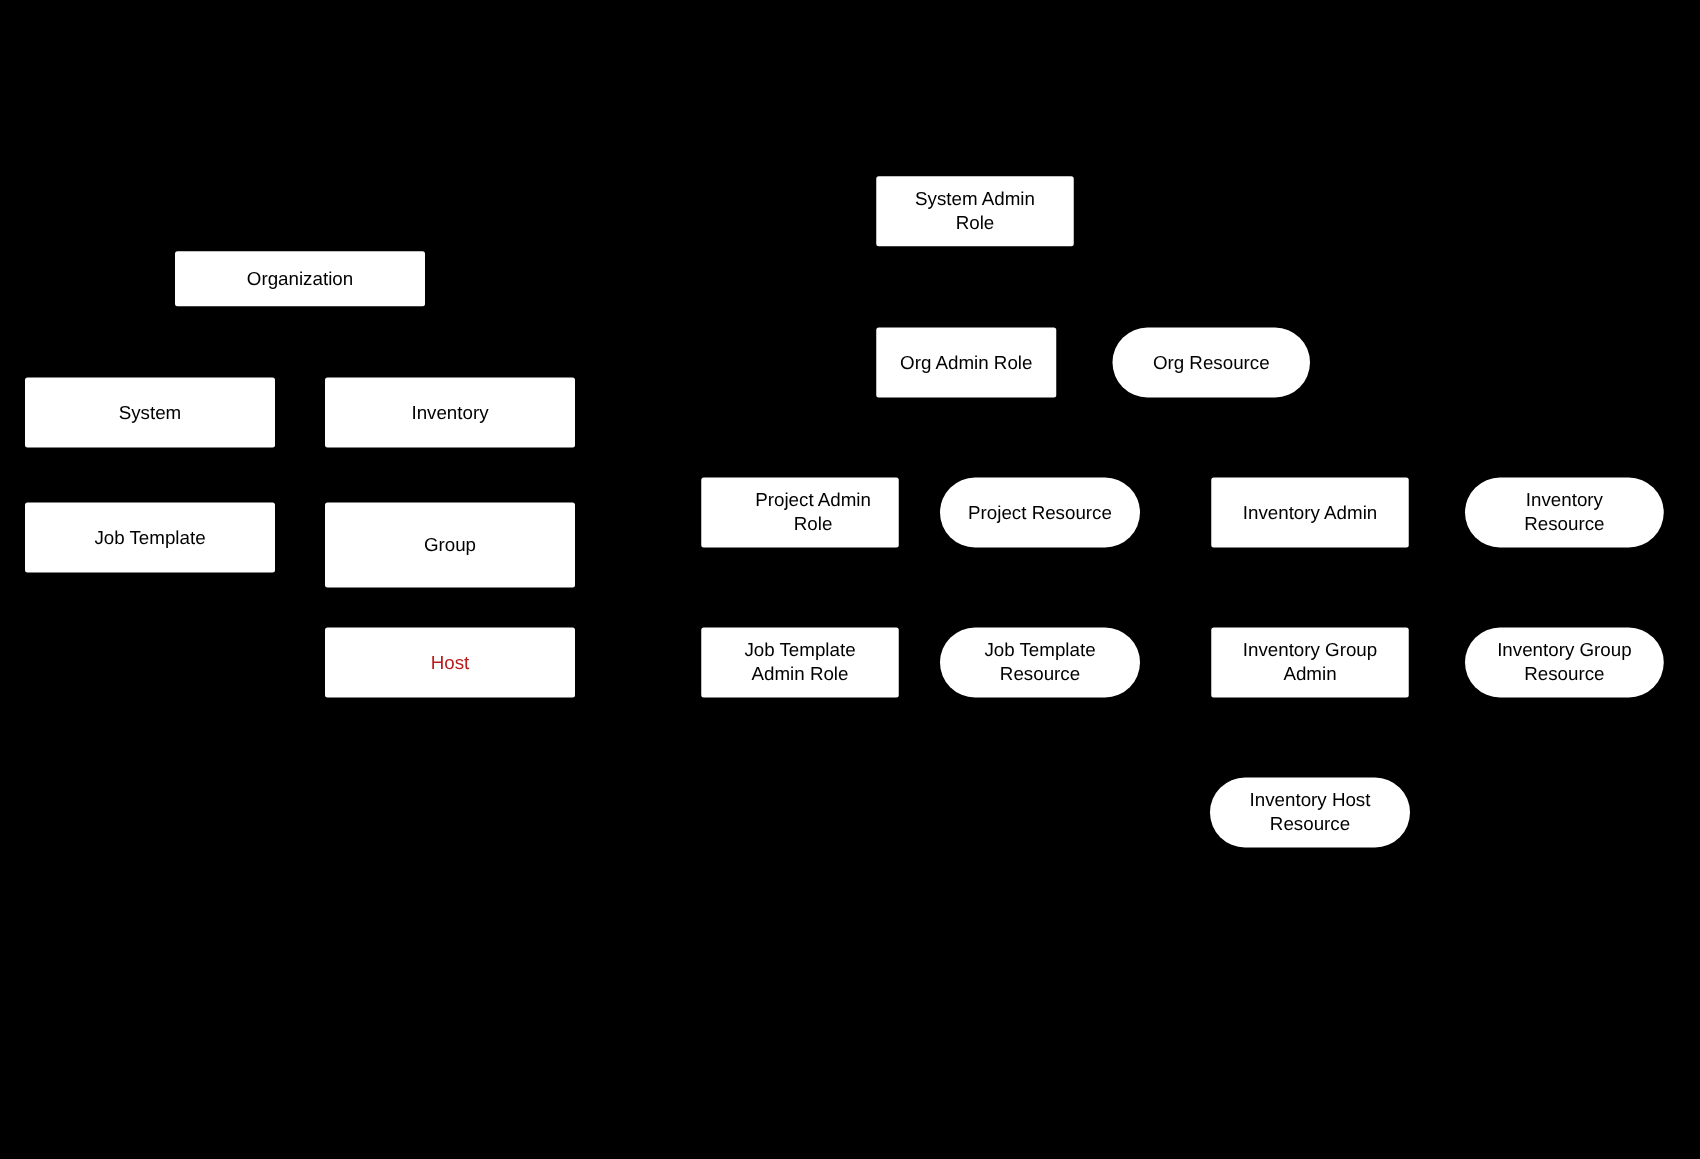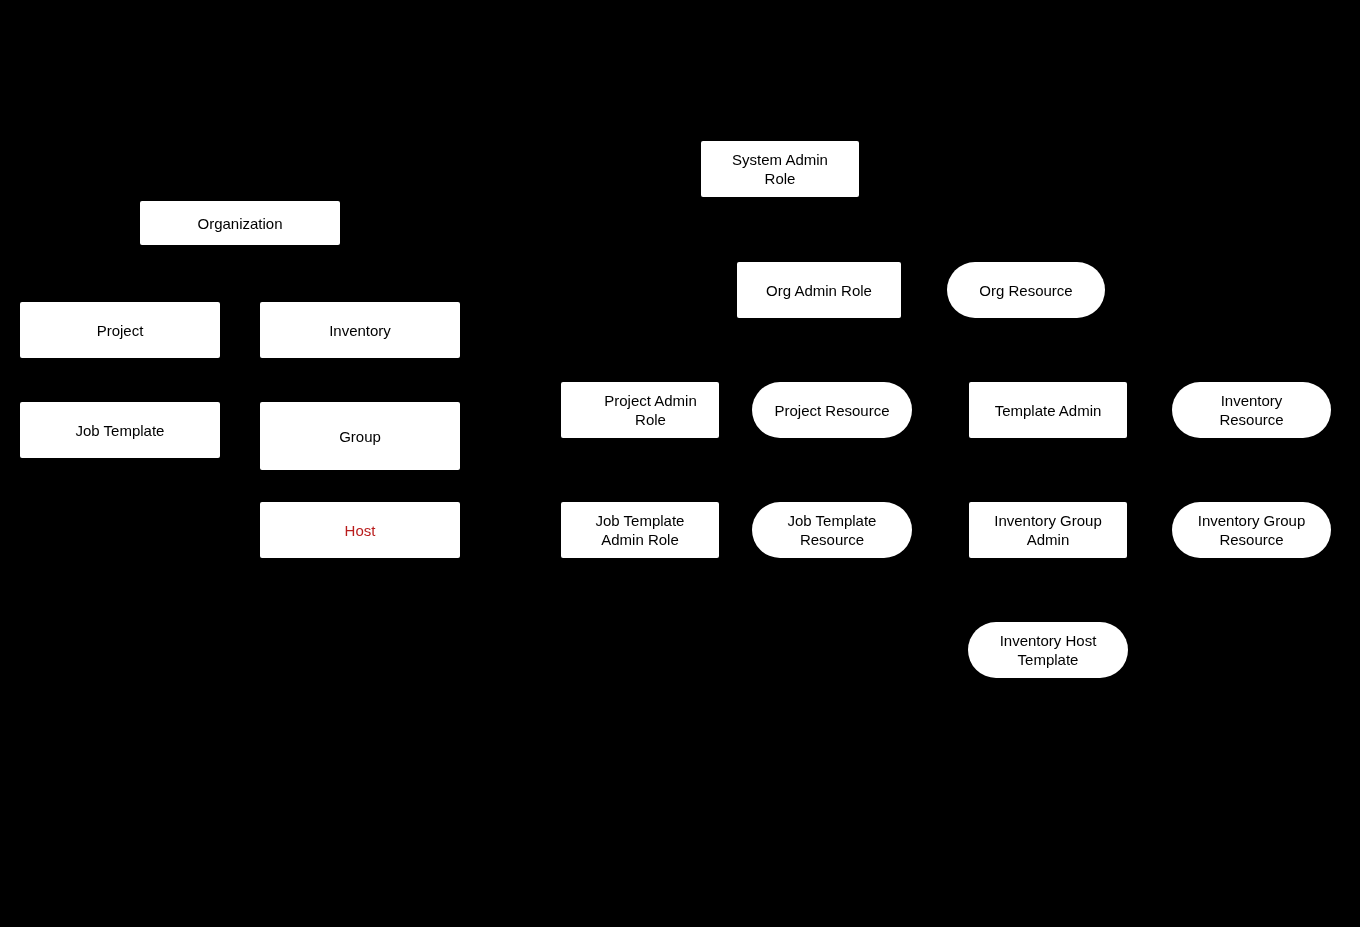--- a/index.html
+++ b/index.html
@@ -35,39 +35,39 @@
   .pill {
     border-radius: 999px;
   }
 </style>
 </head>
 <body>
 
 <div id="canvas">
   <div id="nodes">
       <div class="node rect" style="left: 140px; top: 201px; width: 200px; height: 44px; background: rgb(255, 255, 255); color: rgb(0, 0, 0);">Organization</div>
-      <div class="node rect" style="left: 20px; top: 302px; width: 200px; height: 56px; background: rgb(255, 255, 255); color: rgb(0, 0, 0);">Project</div>
+      <div class="node rect" style="left: 20px; top: 302px; width: 200px; height: 56px; background: rgb(255, 255, 255); color: rgb(0, 0, 0);">System</div>
       <div class="node rect" style="left: 260px; top: 302px; width: 200px; height: 56px; background: rgb(255, 255, 255); color: rgb(0, 0, 0);">Inventory</div>
       <div class="node rect" style="left: 20px; top: 402px; width: 200px; height: 56px; background: rgb(255, 255, 255); color: rgb(0, 0, 0);">Job Template</div>
       <div class="node rect" style="left: 260px; top: 402px; width: 200px; height: 68px; background: rgb(255, 255, 255); color: rgb(0, 0, 0);">Group</div>
       <div class="node rect" style="left: 260px; top: 502px; width: 200px; height: 56px; background: rgb(255, 255, 255); color: #b91c1c;">Host</div>
       <div class="node rect" style="left: 701px; top: 141px; width: 158px; height: 56px; background: rgb(255, 255, 255); color: rgb(0, 0, 0);">System Admin
 Role</div>
-      <div class="node rect" style="left: 737px; top: 262px; width: 164px; height: 56px; background: rgb(255, 255, 255); color: rgb(0, 0, 0);">Org Admin Role</div>
-      <div class="node pill" style="left: 947px; top: 262px; width: 158px; height: 56px; background: rgb(255, 255, 255); color: rgb(0, 0, 0);">Org Resource</div>
+      <div class="node rect" style="left: 701px; top: 262px; width: 144px; height: 56px; background: rgb(255, 255, 255); color: rgb(0, 0, 0);">Org Admin Role</div>
+      <div class="node pill" style="left: 890px; top: 262px; width: 158px; height: 56px; background: rgb(255, 255, 255); color: rgb(0, 0, 0);">Org Resource</div>
       <div class="node rect" style="left: 561px; top: 382px; width: 158px; height: 56px; background: rgb(255, 255, 255); color: rgb(0, 0, 0); padding-left: 27px;">Project Admin
 Role</div>
       <div class="node pill" style="left: 752px; top: 382px; width: 160px; height: 56px; background: rgb(255, 255, 255); color: rgb(0, 0, 0);">Project Resource</div>
-      <div class="node rect" style="left: 969px; top: 382px; width: 158px; height: 56px; background: rgb(255, 255, 255); color: rgb(0, 0, 0);">Template Admin</div>
+      <div class="node rect" style="left: 969px; top: 382px; width: 158px; height: 56px; background: rgb(255, 255, 255); color: rgb(0, 0, 0);">Inventory Admin</div>
       <div class="node pill" style="left: 1172px; top: 382px; width: 159px; height: 56px; background: rgb(255, 255, 255); color: rgb(0, 0, 0);">Inventory
 Resource</div>
       <div class="node rect" style="left: 561px; top: 502px; width: 158px; height: 56px; background: rgb(255, 255, 255); color: rgb(0, 0, 0);">Job Template
 Admin Role</div>
       <div class="node pill" style="left: 752px; top: 502px; width: 160px; height: 56px; background: rgb(255, 255, 255); color: rgb(0, 0, 0);">Job Template
 Resource</div>
       <div class="node rect" style="left: 969px; top: 502px; width: 158px; height: 56px; background: rgb(255, 255, 255); color: rgb(0, 0, 0);">Inventory Group
 Admin</div>
       <div class="node pill" style="left: 1172px; top: 502px; width: 159px; height: 56px; background: rgb(255, 255, 255); color: rgb(0, 0, 0);">Inventory Group
 Resource</div>
       <div class="node pill" style="left: 968px; top: 622px; width: 160px; height: 56px; background: rgb(255, 255, 255); color: rgb(0, 0, 0);">Inventory Host
-Template</div>
+Resource</div>
     </div>
 </div>
 
 </body></html>

